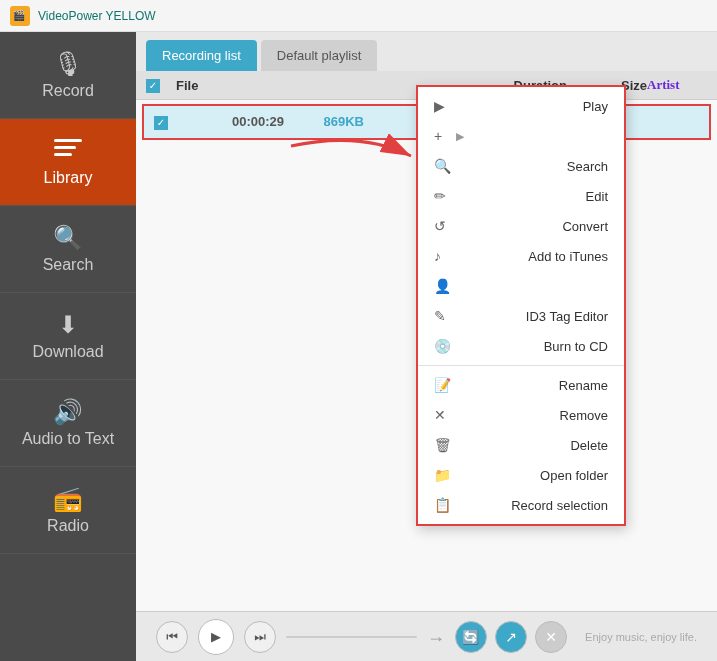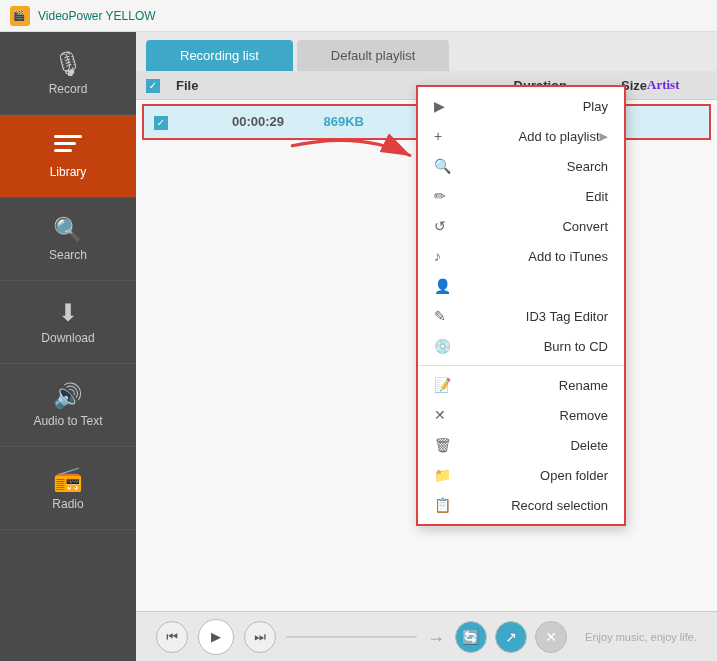--- a/index.html
+++ b/index.html
@@ -52,42 +52,42 @@
     }
     .sidebar-item.active {
       background: #c2410c;
       color: white;
     }
     .sidebar-icon {
       font-size: 24px;
       margin-bottom: 4px;
     }
     .sidebar-label {
-      font-size: 12px;
+      font-size: 16px;
     }
 
     
     .content-area {
       flex: 1;
       display: flex;
       flex-direction: column;
       background: #f8f8f8;
       overflow: hidden;
     }
 
     
     .tab-bar {
       display: flex;
       background: #e8e8e8;
       padding: 8px 10px 0;
       gap: 4px;
       flex-shrink: 0;
     }
     .tab {
-      padding: 8px 34px;
+      padding: 8px 16px;
       border-radius: 4px 4px 0 0;
       cursor: pointer;
       font-size: 13px;
       color: #555;
       background: #d0d0d0;
     }
     .tab.active {
       background: #3da8c8;
       color: white;
     }
@@ -314,21 +314,20 @@
 
       <div class="context-menu">
 
         <div class="menu-item">
           <span class="menu-icon">▶</span>
           <span class="menu-label">Play</span>
         </div>
 
         <div class="menu-item">
           <span class="menu-icon">+</span>
-          <span class="menu-label">Add to playlist</span>
           <span class="menu-arrow">▶</span>
         </div>
 
         <div class="menu-item">
           <span class="menu-icon">🔍</span>
           <span class="menu-label">Search</span>
         </div>
 
         <div class="menu-item">
           <span class="menu-icon">✏</span>

